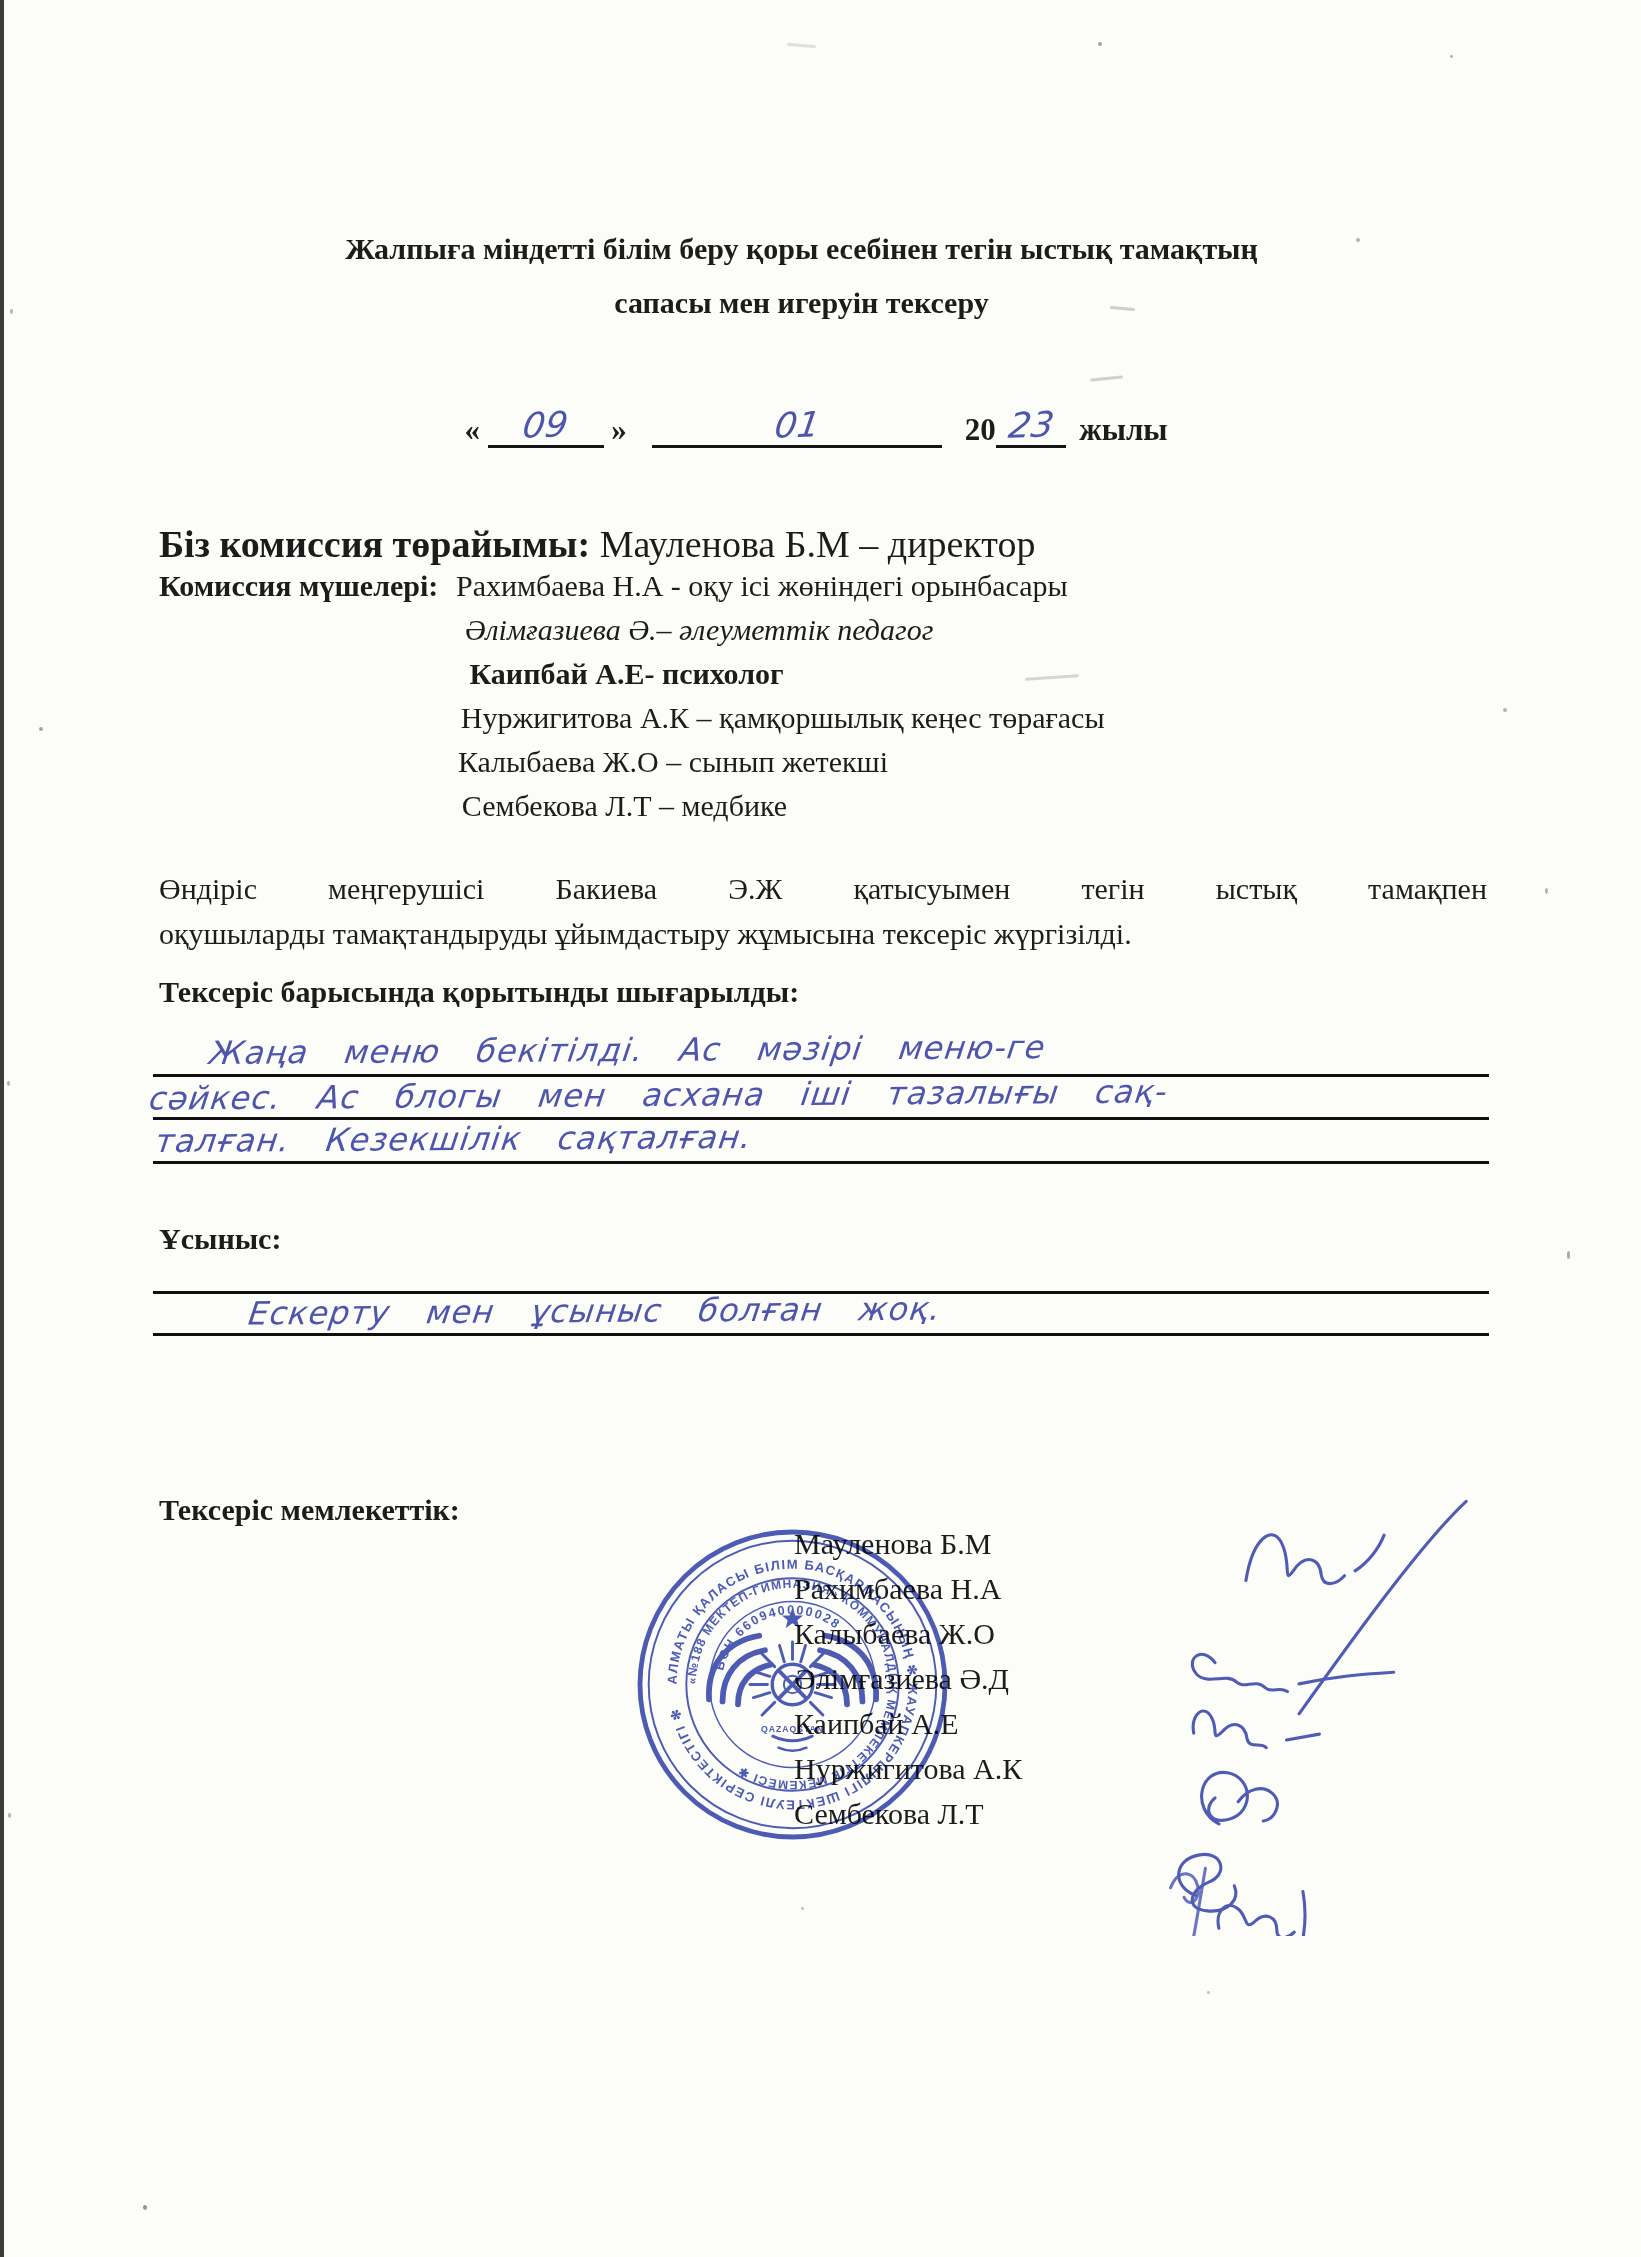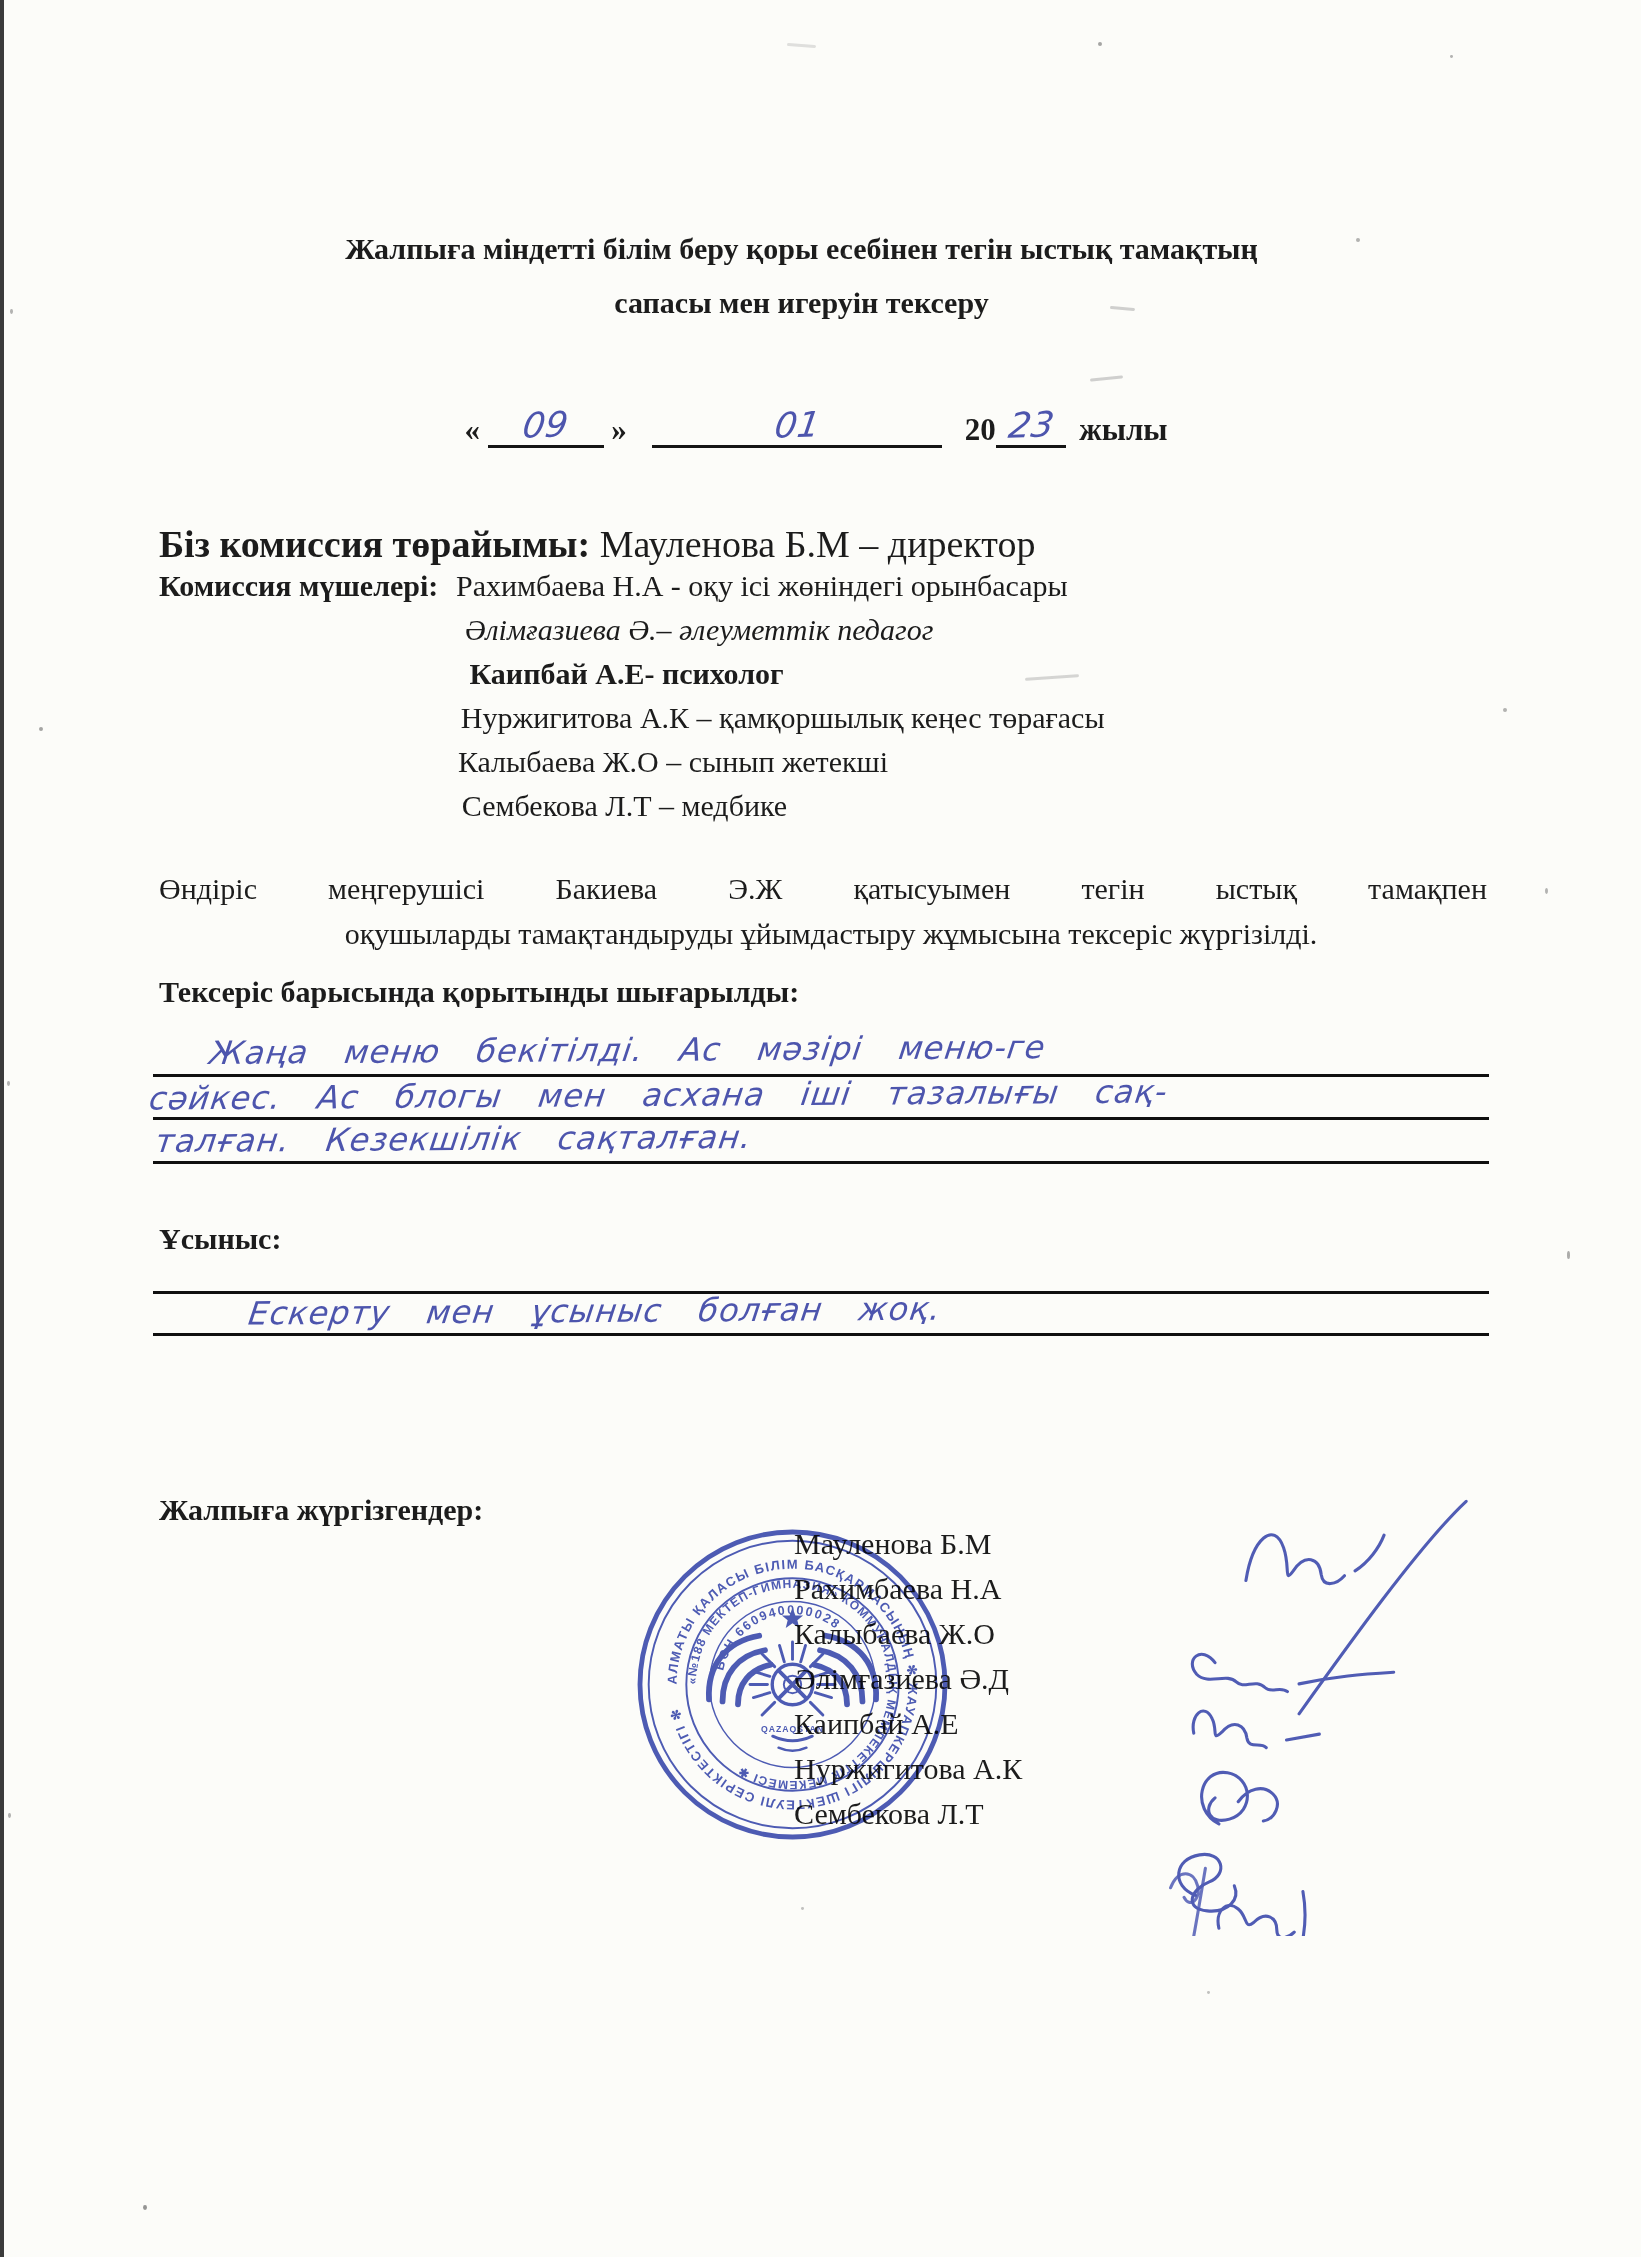--- a/index.html
+++ b/index.html
@@ -32,21 +32,21 @@
   .members{left:456px;top:569px;width:1062px;font-size:30px;}
   .members div{height:44px;white-space:nowrap;}
   .members div:nth-child(2){padding-left:8.7px;font-style:italic;}
   .members div:nth-child(3){padding-left:13.5px;font-weight:bold;}
   .members div:nth-child(4){padding-left:4.8px;}
   .members div:nth-child(5){padding-left:1.9px;}
   .members div:nth-child(6){padding-left:5.8px;}
   
   .para{left:159px;top:866px;width:1328px;font-size:30px;line-height:45px;}
   .para .l1{text-align:justify;text-align-last:justify;}
-  .para .l2{text-align:center;margin-left:16px;}
+  .para .l2{text-align:left;}
   
   .heading{font-size:30px;font-weight:bold;}
   .h-conclusion{left:159px;top:975px;}
   .rule{left:153px;width:1336px;height:2.9px;background:#101010;}
   .r-c1{top:1074px;} .r-c2{top:1117px;} .r-c3{top:1161px;}
   .r-s1{top:1291px;} .r-s2{top:1333px;}
   .hw-line{font-size:32px;letter-spacing:1px;word-spacing:25px;white-space:nowrap;transform:skewX(-8deg) rotate(-.4deg);}
   .hw-c1{left:210px;top:1031px;}
   .hw-c2{left:150px;top:1076px;}
   .hw-c3{left:156px;top:1120px;}
@@ -108,21 +108,21 @@
   <div class="abs rule r-c3"></div>
   <div class="abs hw hw-line hw-c1">Жаңа меню бекітілді. Ас мәзірі меню-ге</div>
   <div class="abs hw hw-line hw-c2">сәйкес. Ас блогы мен асхана іші тазалығы сақ-</div>
   <div class="abs hw hw-line hw-c3">талған. Кезекшілік сақталған.</div>
 
   <div class="abs heading h-suggestion">Ұсыныс:</div>
   <div class="abs rule r-s1"></div>
   <div class="abs rule r-s2"></div>
   <div class="abs hw hw-line hw-s1">Ескерту мен ұсыныс болған жоқ.</div>
 
-  <div class="abs heading h-inspectors">Жалпыға жүргізгендер:</div>
+  <div class="abs heading h-inspectors">Тексеріс мемлекеттік:</div>
   <div class="abs names">
     <div>Мауленова Б.М</div>
     <div>Рахимбаева Н.А</div>
     <div>Калыбаева Ж.О</div>
     <div>Әлімғазиева Ә.Д</div>
     <div>Каипбай А.Е</div>
     <div>Нуржигитова А.К</div>
     <div>Сембекова Л.Т</div>
   </div>
 

